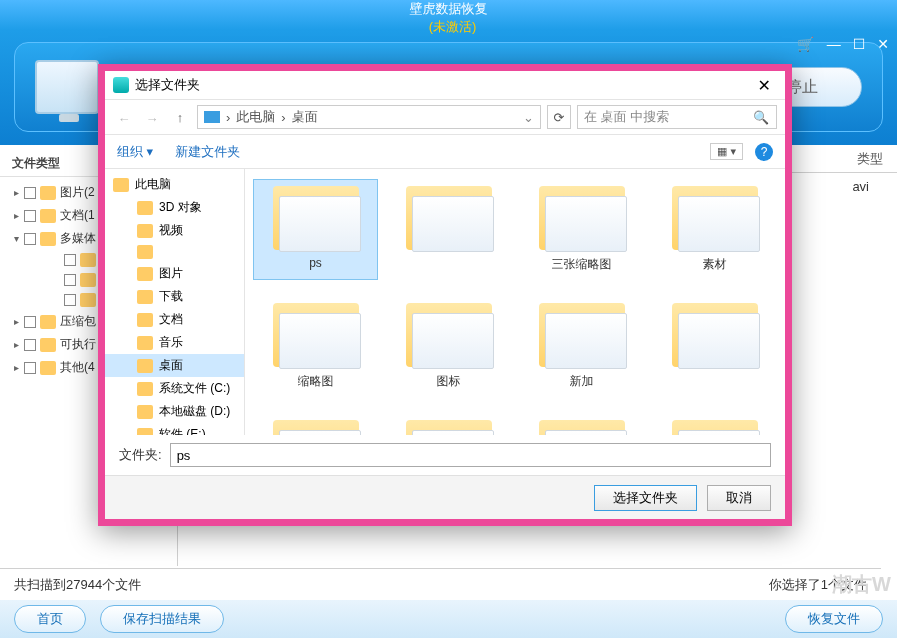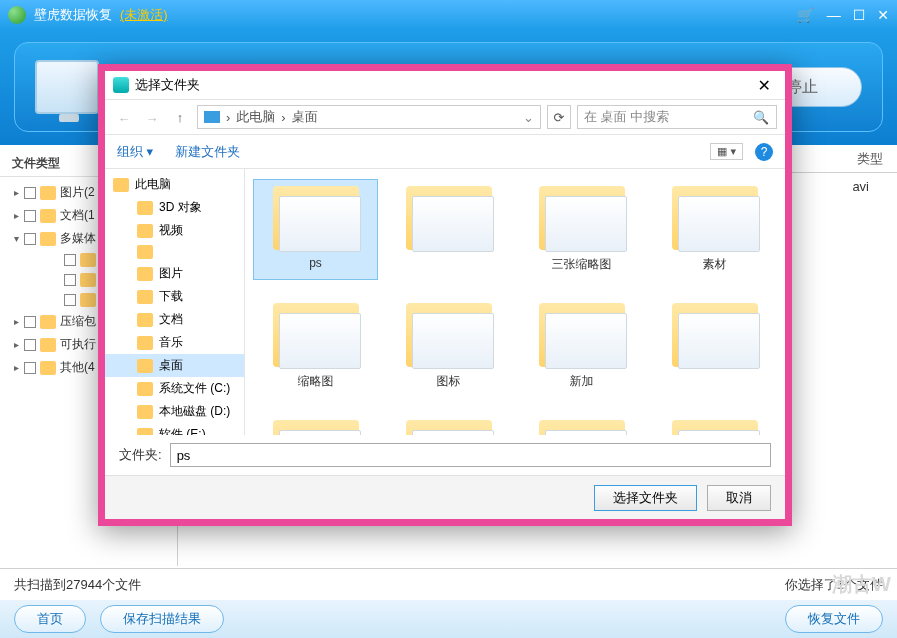--- a/index.html
+++ b/index.html
@@ -1,21 +1,21 @@
 <!DOCTYPE html>
 <html><head>
 <meta charset="utf-8">
 <style>
 * { box-sizing: border-box; margin: 0; padding: 0; font-family: "Microsoft YaHei", sans-serif; }
 body { width: 897px; height: 638px; background: #fff; overflow: hidden; position: relative; }
 
 
-.titlebar { height: 30px; background: linear-gradient(#4db8ff, #1e9de8); display: flex; align-items: center; padding: 0 8px; color: #fff; font-size: 13px; }
+.titlebar { height: 30px; background: linear-gradient(#4db8ff, #1e9de8); display: flex; align-items: center; padding: 0 8px; color: #fff; font-size: 13px; flex-direction: column; }
 .titlebar .logo { width: 18px; height: 18px; border-radius: 50%; background: radial-gradient(circle at 30% 30%, #8de08d, #2a9a2a); margin-right: 8px; }
-.titlebar .title-link { color: #ffcc00; text-decoration: underline; margin-left: 8px; cursor: pointer; }
+.titlebar .title-link { color: #ffcc00; margin-left: 8px; cursor: pointer; }
 .titlebar .win-controls { margin-left: auto; display: flex; gap: 12px; font-size: 14px; }
 .titlebar .win-controls span { cursor: pointer; }
 
 
 .toolbar-area { height: 115px; background: linear-gradient(#1e9de8, #0d7fd1); padding: 12px 14px; }
 .toolbar-inner { height: 90px; border: 1px solid #5cc0ff; border-radius: 14px; background: linear-gradient(#2aa8f0, #1080d0); display: flex; align-items: center; padding: 0 20px; }
 .monitor-icon { width: 64px; height: 54px; background: linear-gradient(#eef7ff, #c8e3f5); border-radius: 4px; border: 2px solid #a8cde6; position: relative; }
 .monitor-icon::after { content:""; position:absolute; bottom:-10px; left:22px; width:20px; height:8px; background:#c8d8e2; border-radius:2px; }
 .stop-btn { margin-left: auto; width: 120px; height: 40px; background: linear-gradient(#f8fbff,#d8ecfb); border: 1px solid #8fc4e8; border-radius: 20px; color: #666; font-size: 16px; display:flex; align-items:center; justify-content:center; }
 
@@ -29,21 +29,21 @@
 .tree-item .ticon { width: 16px; height: 14px; margin-right: 4px; background: #ffcc66; border-radius: 2px; }
 .tree-item.grandchild { padding-left: 54px; }
 
 
 .right-panel { flex: 1; display: flex; flex-direction: column; }
 .right-head { height: 28px; border-bottom: 1px solid #d0d0d0; display: flex; color: #555; font-size: 13px; }
 .right-head .col { padding: 5px 14px; }
 .right-body { flex: 1; padding: 6px 14px; font-size: 13px; color: #333; }
 
 
-.statusbar { position: absolute; bottom: 38px; left: 0; right: 0; height: 32px; border-top: 1px solid #d0d0d0; display: flex; align-items: center; padding: 0 14px; font-size: 13px; color: #333; }
+.statusbar { position: absolute; bottom: 38px; left: 0; right: 16px; height: 32px; border-top: 1px solid #d0d0d0; display: flex; align-items: center; padding: 0 14px; font-size: 13px; color: #333; }
 .statusbar .right-status { margin-left: auto; }
 
 
 .bottombar { position: absolute; bottom: 0; left: 0; right: 0; height: 38px; background: linear-gradient(#e8f4fd,#cfe8f9); display: flex; align-items: center; padding: 0 14px; gap: 14px; }
 .pill-btn { height: 28px; padding: 0 22px; border: 1px solid #6fb8e8; border-radius: 14px; background: linear-gradient(#fff,#dff0fc); color: #1670b8; font-size: 13px; display:flex; align-items:center; cursor:pointer; }
 .bottombar .recover { margin-left: auto; }
 
 
 .dialog { position: absolute; top: 64px; left: 98px; width: 694px; height: 462px; background: #fff; border: 7px solid #ec4899; box-shadow: 0 6px 28px rgba(0,0,0,0.4); display: flex; flex-direction: column; }
 .dlg-title { height: 28px; display: flex; align-items: center; padding: 0 8px; font-size: 13px; }

